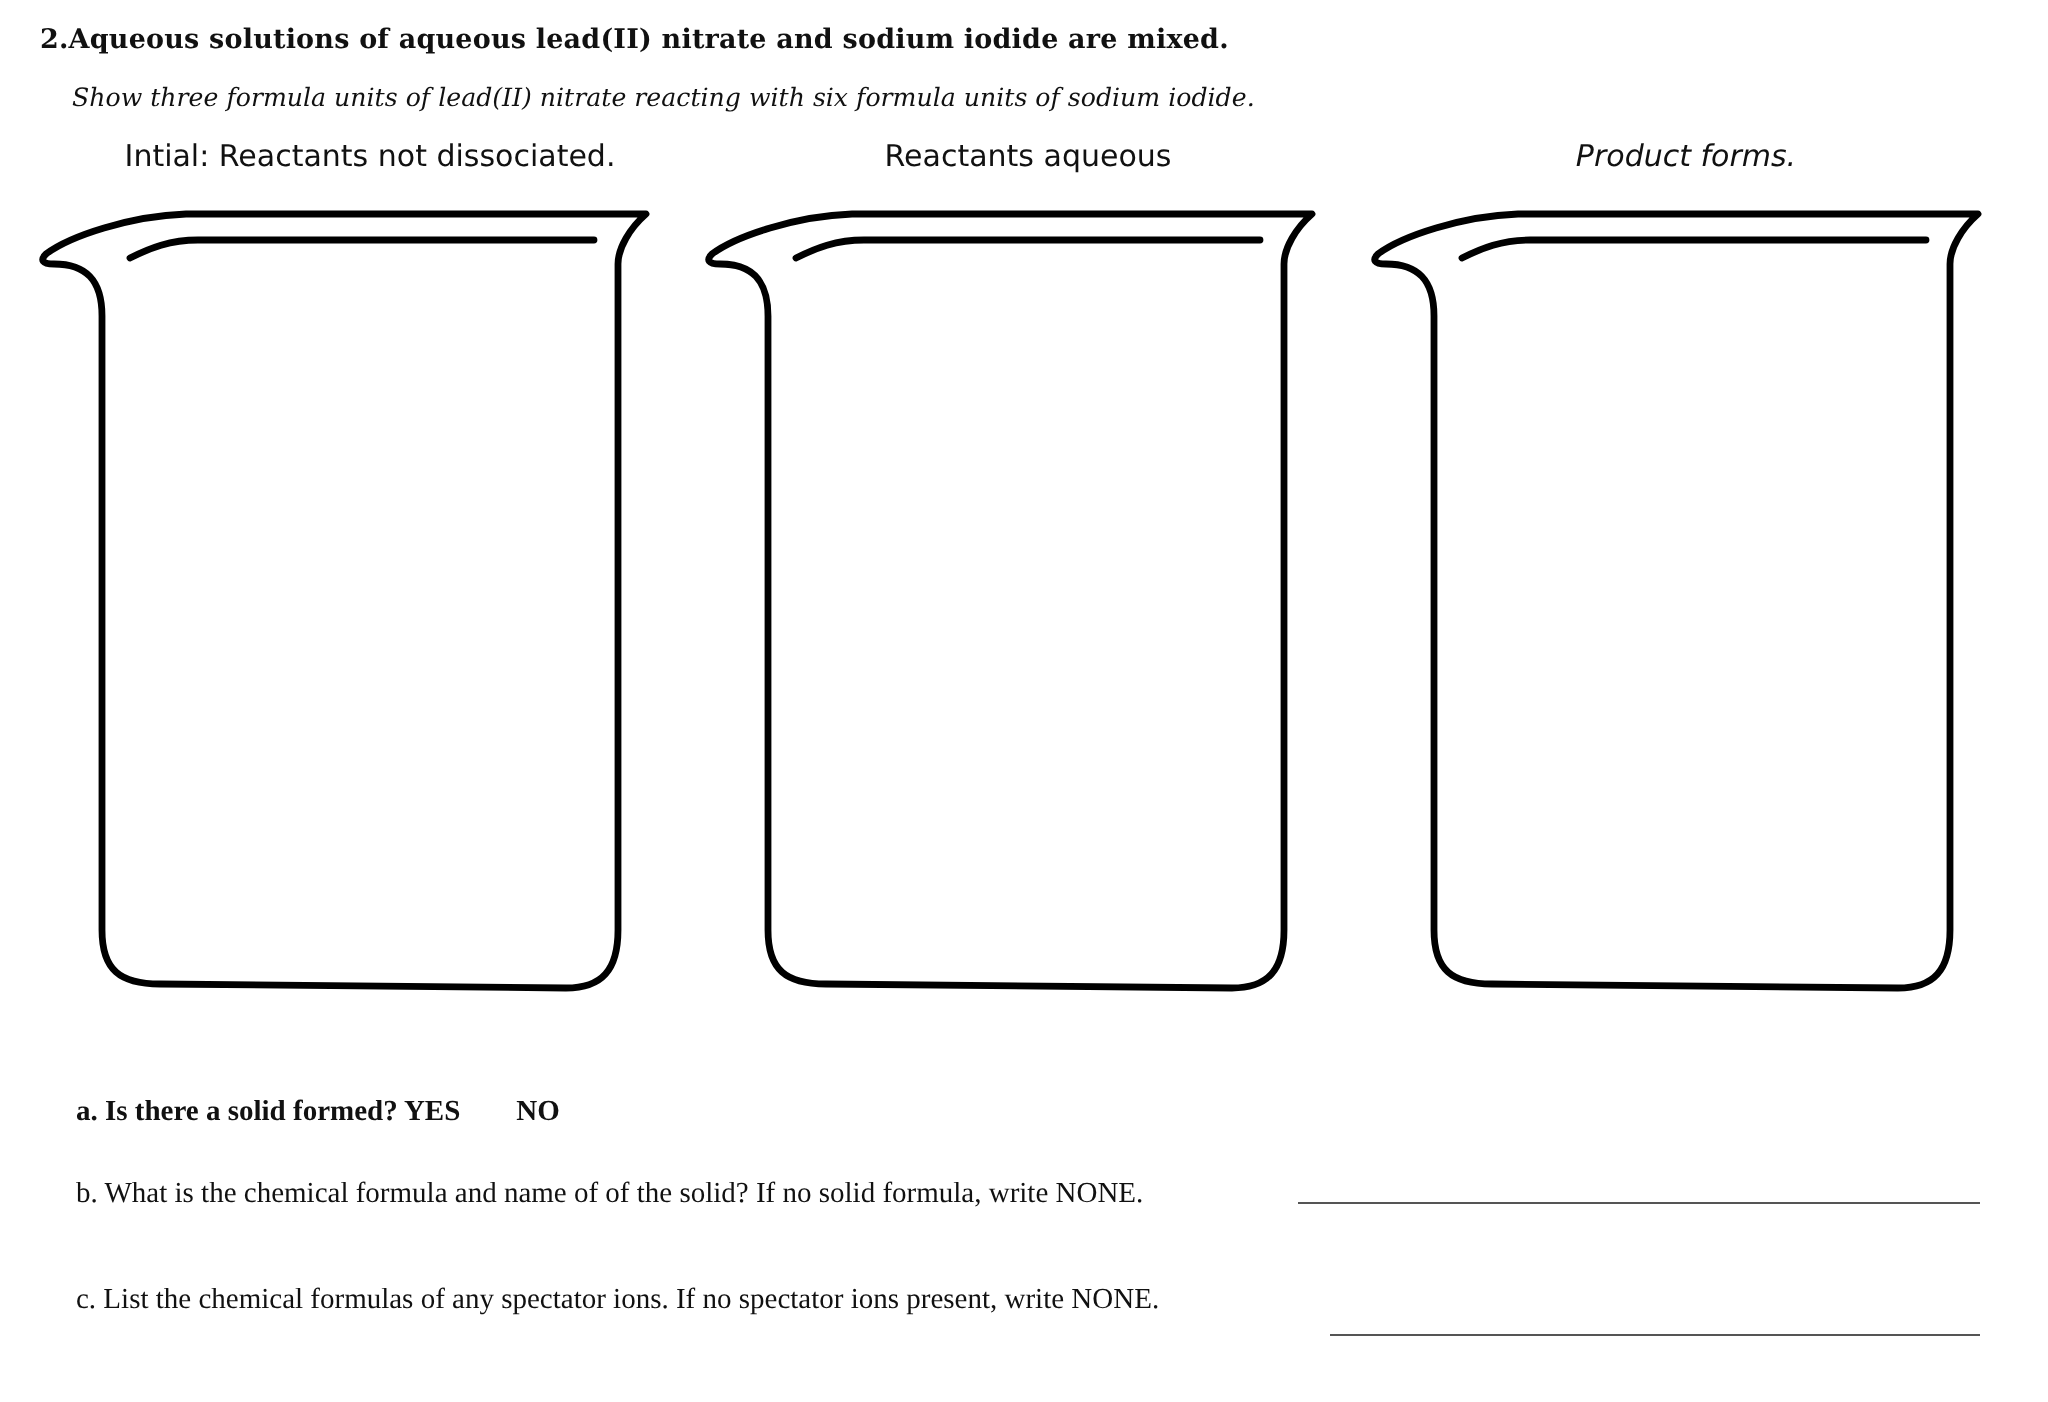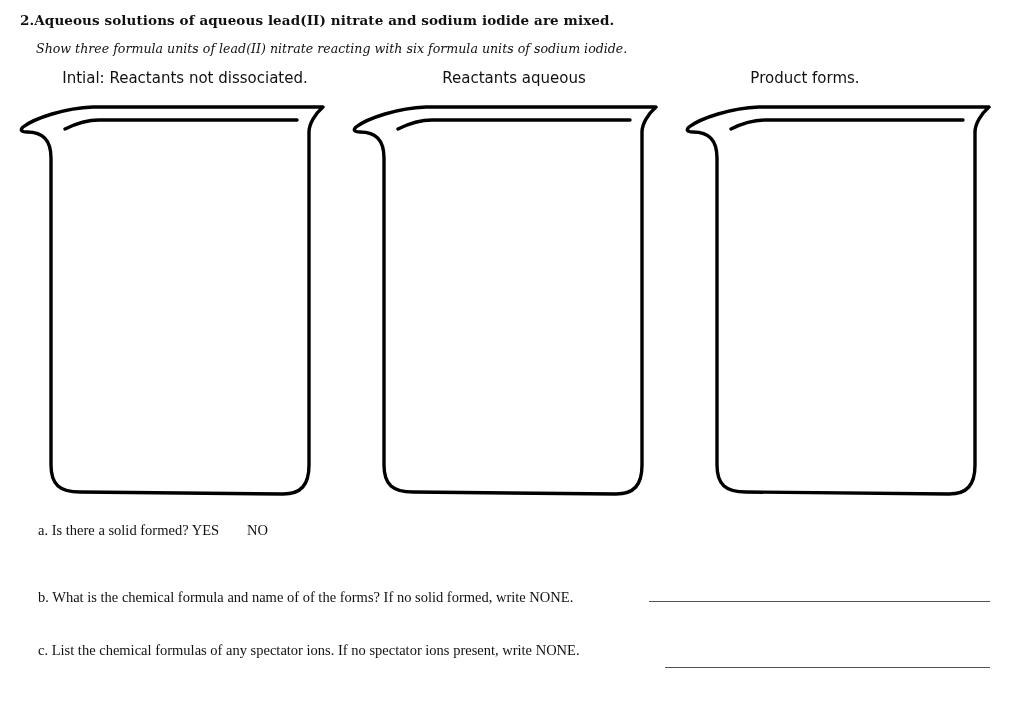--- a/index.html
+++ b/index.html
@@ -50,21 +50,21 @@
       height: 400px;
     }
     .beaker svg { display: block; }
     .question {
       position: absolute;
       left: 38px;
       font-family: "Liberation Serif", serif;
       font-size: 14.5px;
       white-space: nowrap;
     }
-    .q-a { top: 522px; }
+    .q-a { top: 548px; font-weight: bold; }
     .q-b { top: 589px; }
     .q-c { top: 642px; }
     .opt-gap { display: inline-block; width: 28px; }
     .answer-line {
       position: absolute;
       height: 0;
       border-top: 1.2px solid #555;
     }
     .line-b { left: 649px; top: 601px; width: 341px; }
     .line-c { left: 665px; top: 667px; width: 325px; }
@@ -72,21 +72,21 @@
 </head>
 <body>
 
 <div class="page">
 
   <div class="title">2.Aqueous solutions of aqueous lead(II) nitrate and sodium iodide are mixed.</div>
   <div class="subtitle">Show three formula units of lead(II) nitrate reacting with six formula units of sodium iodide.</div>
 
   <div class="beaker-label" style="left:168px;margin-left:17px;">Intial: Reactants not dissociated.</div>
   <div class="beaker-label" style="left:514px;">Reactants aqueous</div>
-  <div class="beaker-label" style="left:805px;">Product forms.</div>
+  <div class="beaker-label" style="left:843px;font-style:italic;">Product forms.</div>
 
   <div class="beaker" style="left:15px;">
     <svg width="320" height="400" viewBox="0 0 320 400">
       <path d="M 308 7 L 78 7 C 50 8, 20 18, 8 27 C 5 30, 6 32, 12 32 C 28 32, 36 40, 36 58 L 36 365 C 36 385, 45 392, 65 392 L 268 394 C 286 394, 294 385, 294 365 L 294 32 C 294 24, 300 14, 308 7 Z" fill="none" stroke="#000" stroke-width="3.4" stroke-linejoin="round" stroke-linecap="round"></path>
       <path d="M 50 29 C 60 24, 70 20, 84 20 L 282 20" fill="none" stroke="#000" stroke-width="3.4" stroke-linecap="round"></path>
     </svg>
   </div>
 
   <div class="beaker" style="left:348px;">
     <svg width="320" height="400" viewBox="0 0 320 400">
@@ -100,19 +100,19 @@
       <path d="M 308 7 L 78 7 C 50 8, 20 18, 8 27 C 5 30, 6 32, 12 32 C 28 32, 36 40, 36 58 L 36 365 C 36 385, 45 392, 65 392 L 268 394 C 286 394, 294 385, 294 365 L 294 32 C 294 24, 300 14, 308 7 Z" fill="none" stroke="#000" stroke-width="3.4" stroke-linejoin="round" stroke-linecap="round"></path>
       <path d="M 50 29 C 60 24, 70 20, 84 20 L 282 20" fill="none" stroke="#000" stroke-width="3.4" stroke-linecap="round"></path>
     </svg>
   </div>
 
   <div class="question q-a">
     <span>a.  Is there a solid formed?</span>
     <span>YES</span><span class="opt-gap"></span><span>NO</span>
   </div>
 
-  <div class="question q-b">b.  What is the chemical formula and name of of the forms? If no solid formed, write NONE.</div>
+  <div class="question q-b">b.  What is the chemical formula and name of of the solid? If no solid formula, write NONE.</div>
   <div class="answer-line line-b"></div>
 
   <div class="question q-c">c.  List the chemical formulas of any spectator ions.  If no spectator ions present, write NONE.</div>
   <div class="answer-line line-c"></div>
 
 </div>
 
 </body></html>

